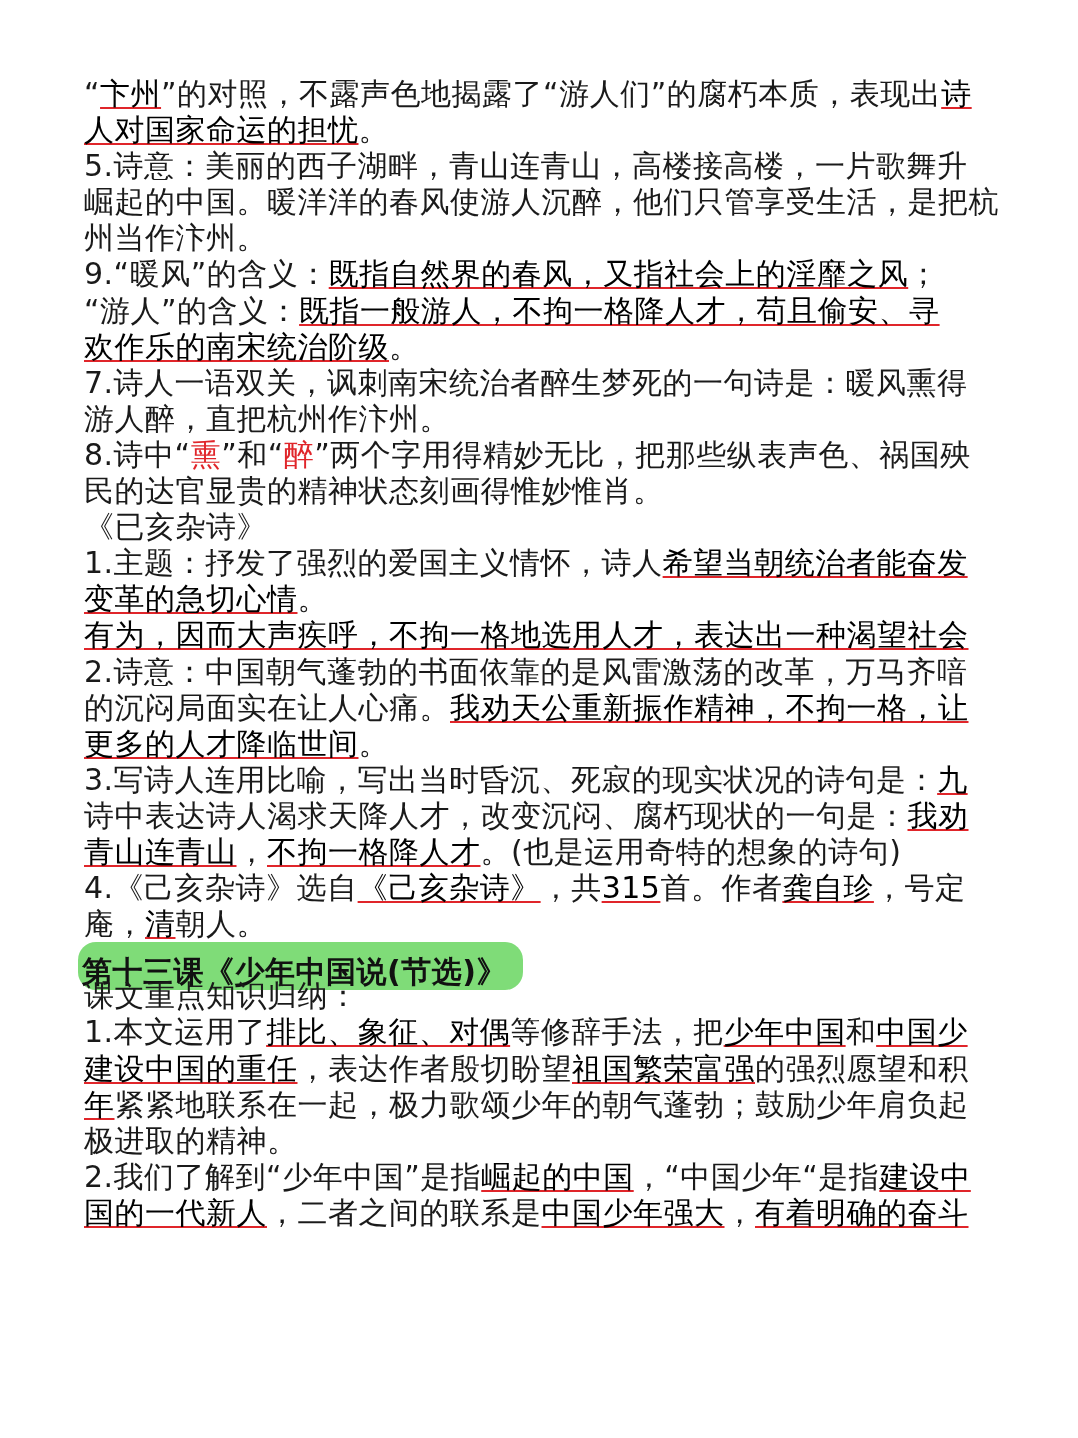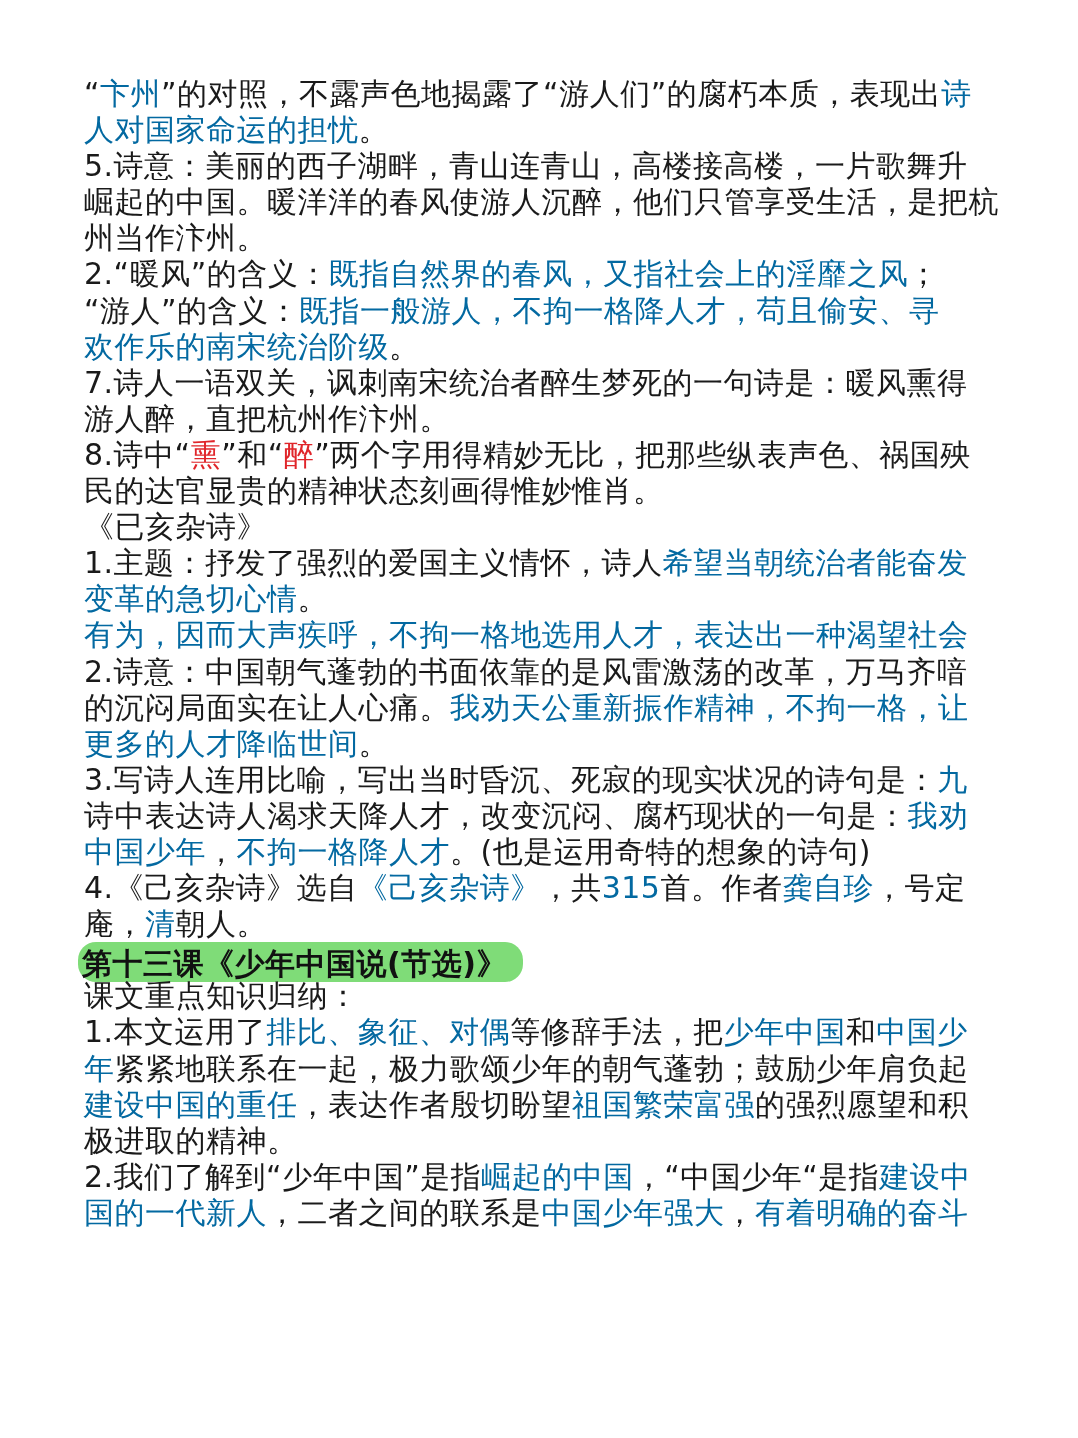--- a/index.html
+++ b/index.html
@@ -1,52 +1,52 @@
 <!DOCTYPE html>
 <html><head>
 <meta charset="utf-8">
 <style>
   html, body { margin:0; padding:0; background:#ffffff; }
   body { width:1078px; height:1438px; position:relative; overflow:hidden;
          font-family:"DejaVu Sans", "Liberation Sans", sans-serif; color:#1a1a1a; }
   #doc { position:absolute; left:84px; top:76px; width:915px; }
   .line { height:36.1px; line-height:36px; font-size:30px; white-space:nowrap; letter-spacing:0.5px; }
-  .hl { color:#0369a1; text-decoration-color:#e0252a; text-decoration-thickness:2px; text-underline-offset:3px; }
+  .hl { color:#000000; text-decoration:underline; text-decoration-color:#e0252a; text-decoration-thickness:2px; text-underline-offset:3px; }
   .red { color:#e0252a; }
-  .heading { display:inline-block; background:#7fdc78; border-radius:18px; padding:4px 16px 0 4px; margin-left:-6px; font-weight:bold; color:#111; }
+  .heading { display:inline-block; background:#7fdc78; border-radius:18px; padding:12px 16px 0 4px; margin-left:-6px; font-weight:bold; color:#111; }
 </style>
 </head>
 <body>
 
 <div id="doc">
     <div class="line"><span>“</span><span class="hl">卞州</span><span>”的对照，不露声色地揭露了“游人们”的腐朽本质，表现出</span><span class="hl">诗</span></div>
     <div class="line"><span class="hl">人对国家命运的担忧</span><span>。</span></div>
     <div class="line"><span>5.诗意：美丽的西子湖畔，青山连青山，高楼接高楼，一片歌舞升</span></div>
     <div class="line"><span>崛起的中国。暖洋洋的春风使游人沉醉，他们只管享受生活，是把杭</span></div>
     <div class="line"><span>州当作汴州。</span></div>
-    <div class="line"><span>2.“暖风”的含义：</span><span class="hl">既指自然界的春风，又指社会上的淫靡之风</span><span>；</span></div>
+    <div class="line"><span>9.“暖风”的含义：</span><span class="hl">既指自然界的春风，又指社会上的淫靡之风</span><span>；</span></div>
     <div class="line"><span>“游人”的含义：</span><span class="hl">既指一般游人，不拘一格降人才，苟且偷安、寻</span></div>
     <div class="line"><span class="hl">欢作乐的南宋统治阶级</span><span>。</span></div>
     <div class="line"><span>7.诗人一语双关，讽刺南宋统治者醉生梦死的一句诗是：暖风熏得</span></div>
     <div class="line"><span>游人醉，直把杭州作汴州。</span></div>
     <div class="line"><span>8.诗中“</span><span class="red">熏</span><span>”和“</span><span class="red">醉</span><span>”两个字用得精妙无比，把那些纵表声色、祸国殃</span></div>
     <div class="line"><span>民的达官显贵的精神状态刻画得惟妙惟肖。</span></div>
     <div class="line"><span>《已亥杂诗》</span></div>
     <div class="line"><span>1.主题：抒发了强烈的爱国主义情怀，诗人</span><span class="hl">希望当朝统治者能奋发</span></div>
     <div class="line"><span class="hl">变革的急切心情</span><span>。</span></div>
     <div class="line"><span class="hl">有为，因而大声疾呼，不拘一格地选用人才，表达出一种渴望社会</span></div>
     <div class="line"><span>2.诗意：中国朝气蓬勃的书面依靠的是风雷激荡的改革，万马齐喑</span></div>
     <div class="line"><span>的沉闷局面实在让人心痛。</span><span class="hl">我劝天公重新振作精神，不拘一格，让</span></div>
     <div class="line"><span class="hl">更多的人才降临世间</span><span>。</span></div>
     <div class="line"><span>3.写诗人连用比喻，写出当时昏沉、死寂的现实状况的诗句是：</span><span class="hl">九</span></div>
     <div class="line"><span>诗中表达诗人渴求天降人才，改变沉闷、腐朽现状的一句是：</span><span class="hl">我劝</span></div>
-    <div class="line"><span class="hl">中国少年</span><span>，</span><span class="hl">不拘一格降人才</span><span>。(也是运用奇特的想象的诗句)</span></div>
+    <div class="line"><span class="hl">青山连青山</span><span>，</span><span class="hl">不拘一格降人才</span><span>。(也是运用奇特的想象的诗句)</span></div>
     <div class="line"><span>4.《己亥杂诗》选自</span><span class="hl">《己亥杂诗》</span><span>，共</span><span class="hl">315</span><span>首。作者</span><span class="hl">龚自珍</span><span>，号定</span></div>
     <div class="line"><span>庵，</span><span class="hl">清</span><span>朝人。</span></div>
     <div class="line"><span class="heading">第十三课《少年中国说(节选)》</span></div>
     <div class="line"><span>课文重点知识归纳：</span></div>
     <div class="line"><span>1.本文运用了</span><span class="hl">排比、象征、对偶</span><span>等修辞手法，把</span><span class="hl">少年中国</span><span>和</span><span class="hl">中国少</span></div>
+    <div class="line"><span class="hl">建设中国的重任</span><span>，表达作者殷切盼望</span><span class="hl">祖国繁荣富强</span><span>的强烈愿望和积</span></div>
     <div class="line"><span class="hl">年</span><span>紧紧地联系在一起，极力歌颂少年的朝气蓬勃；鼓励少年肩负起</span></div>
-    <div class="line"><span class="hl">建设中国的重任</span><span>，表达作者殷切盼望</span><span class="hl">祖国繁荣富强</span><span>的强烈愿望和积</span></div>
     <div class="line"><span>极进取的精神。</span></div>
     <div class="line"><span>2.我们了解到“少年中国”是指</span><span class="hl">崛起的中国</span><span>，“中国少年“是指</span><span class="hl">建设中</span></div>
     <div class="line"><span class="hl">国的一代新人</span><span>，二者之间的联系是</span><span class="hl">中国少年强大</span><span>，</span><span class="hl">有着明确的奋斗</span></div>
   </div>
 
 </body></html>

